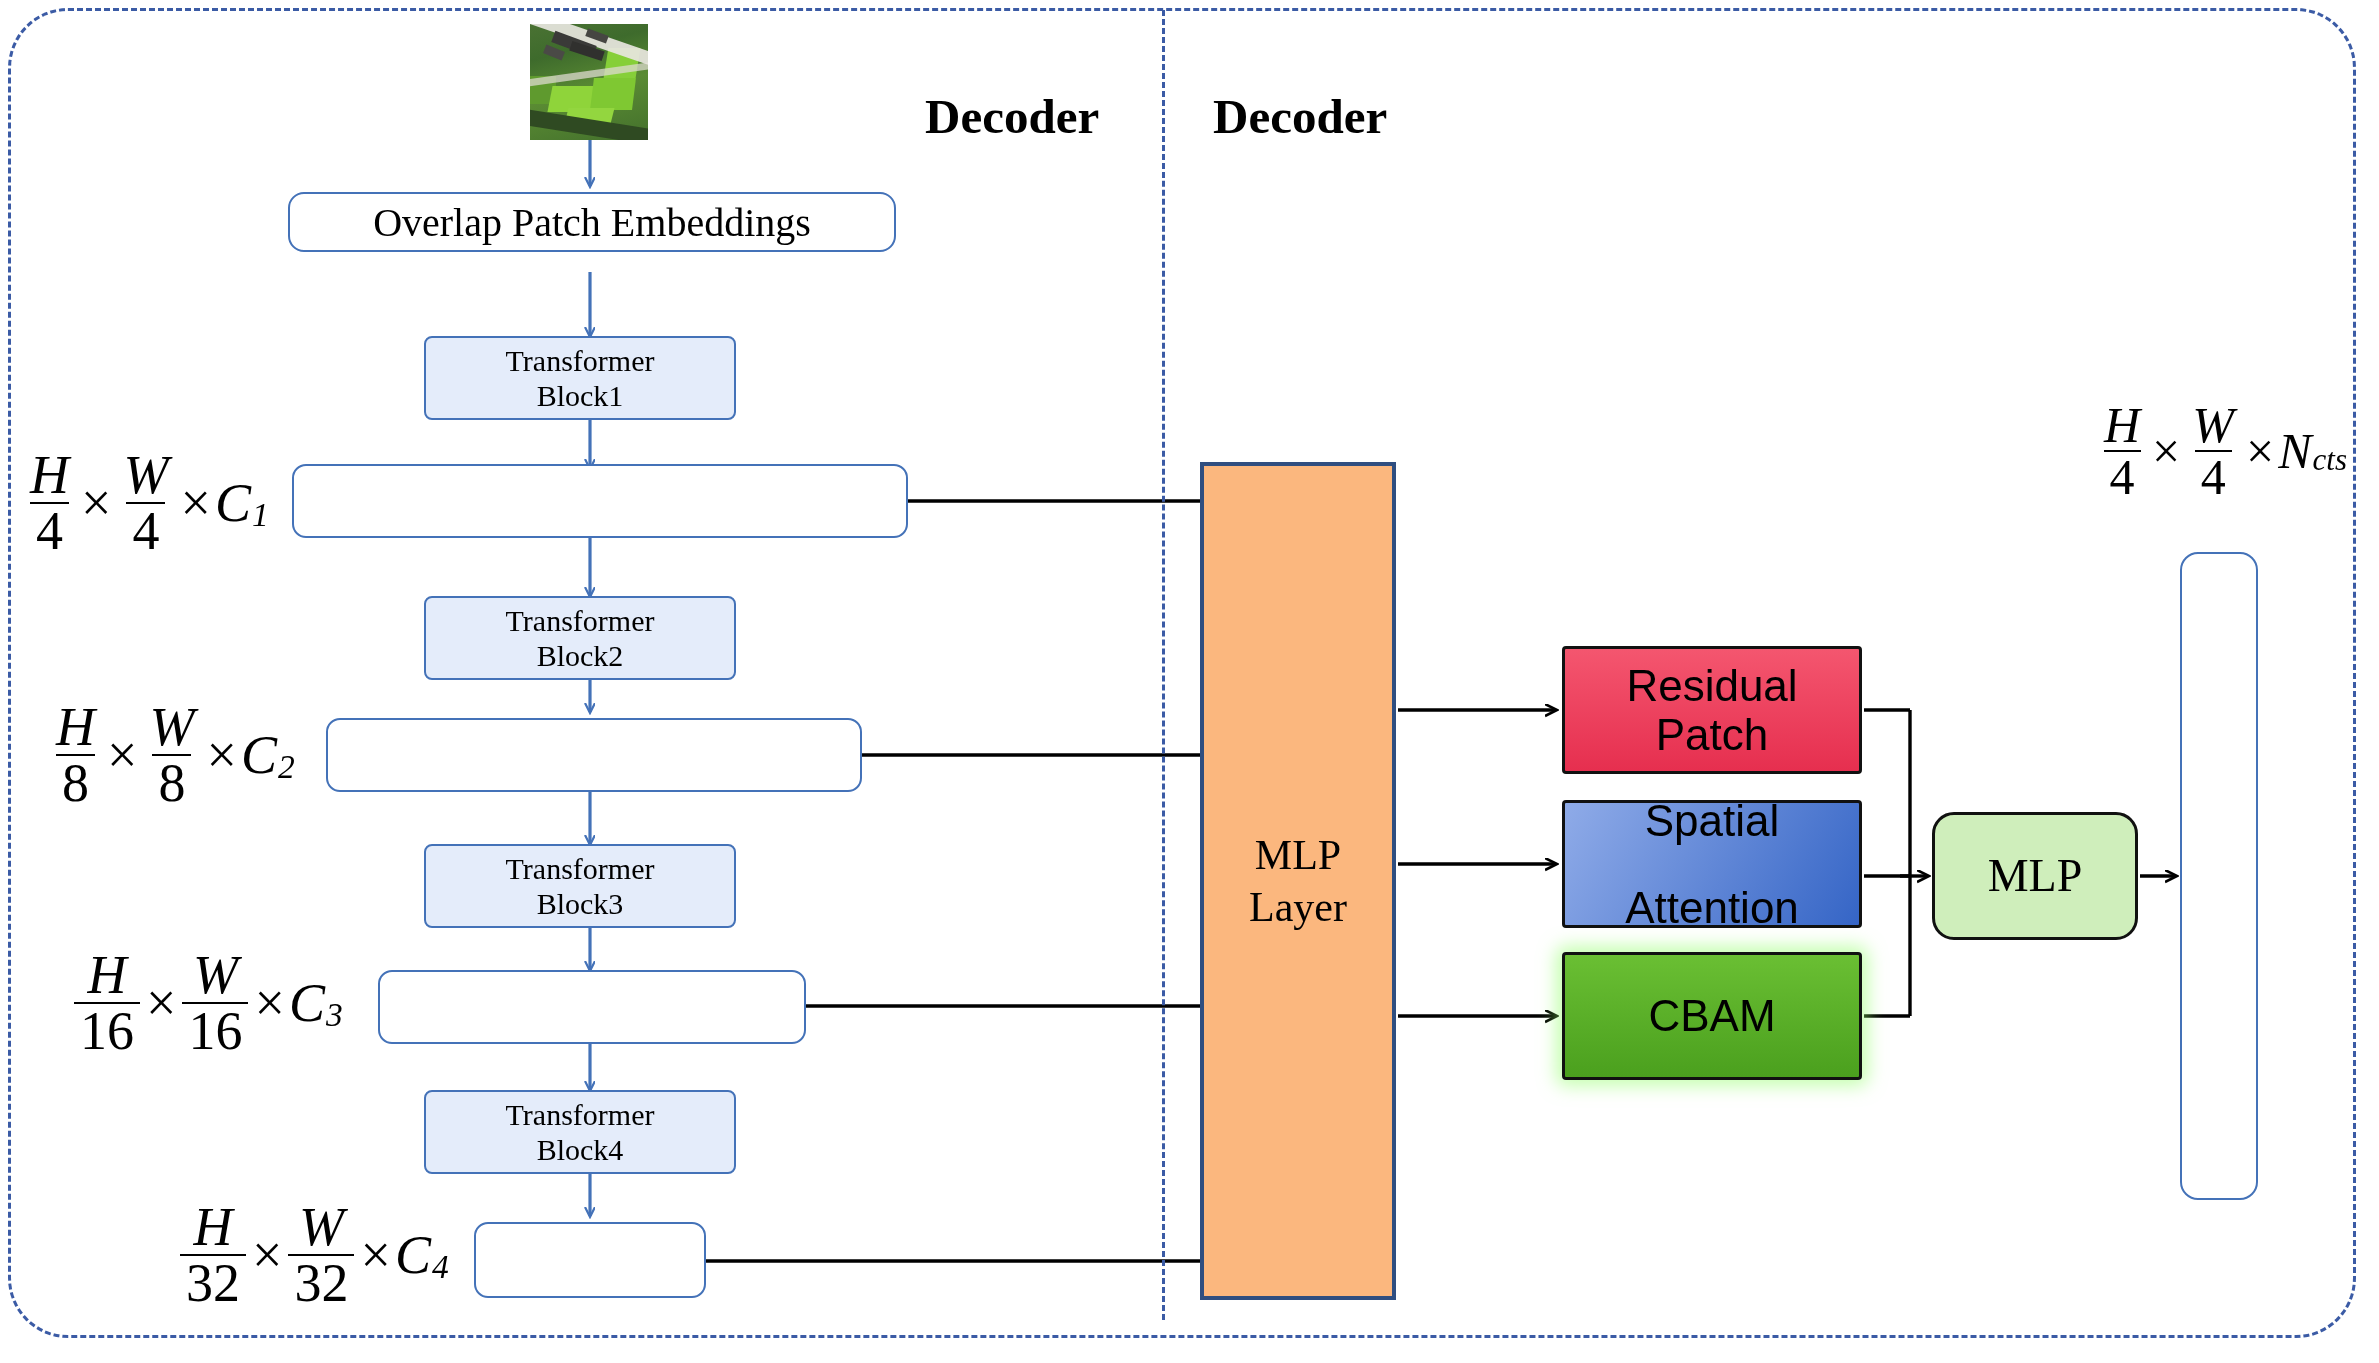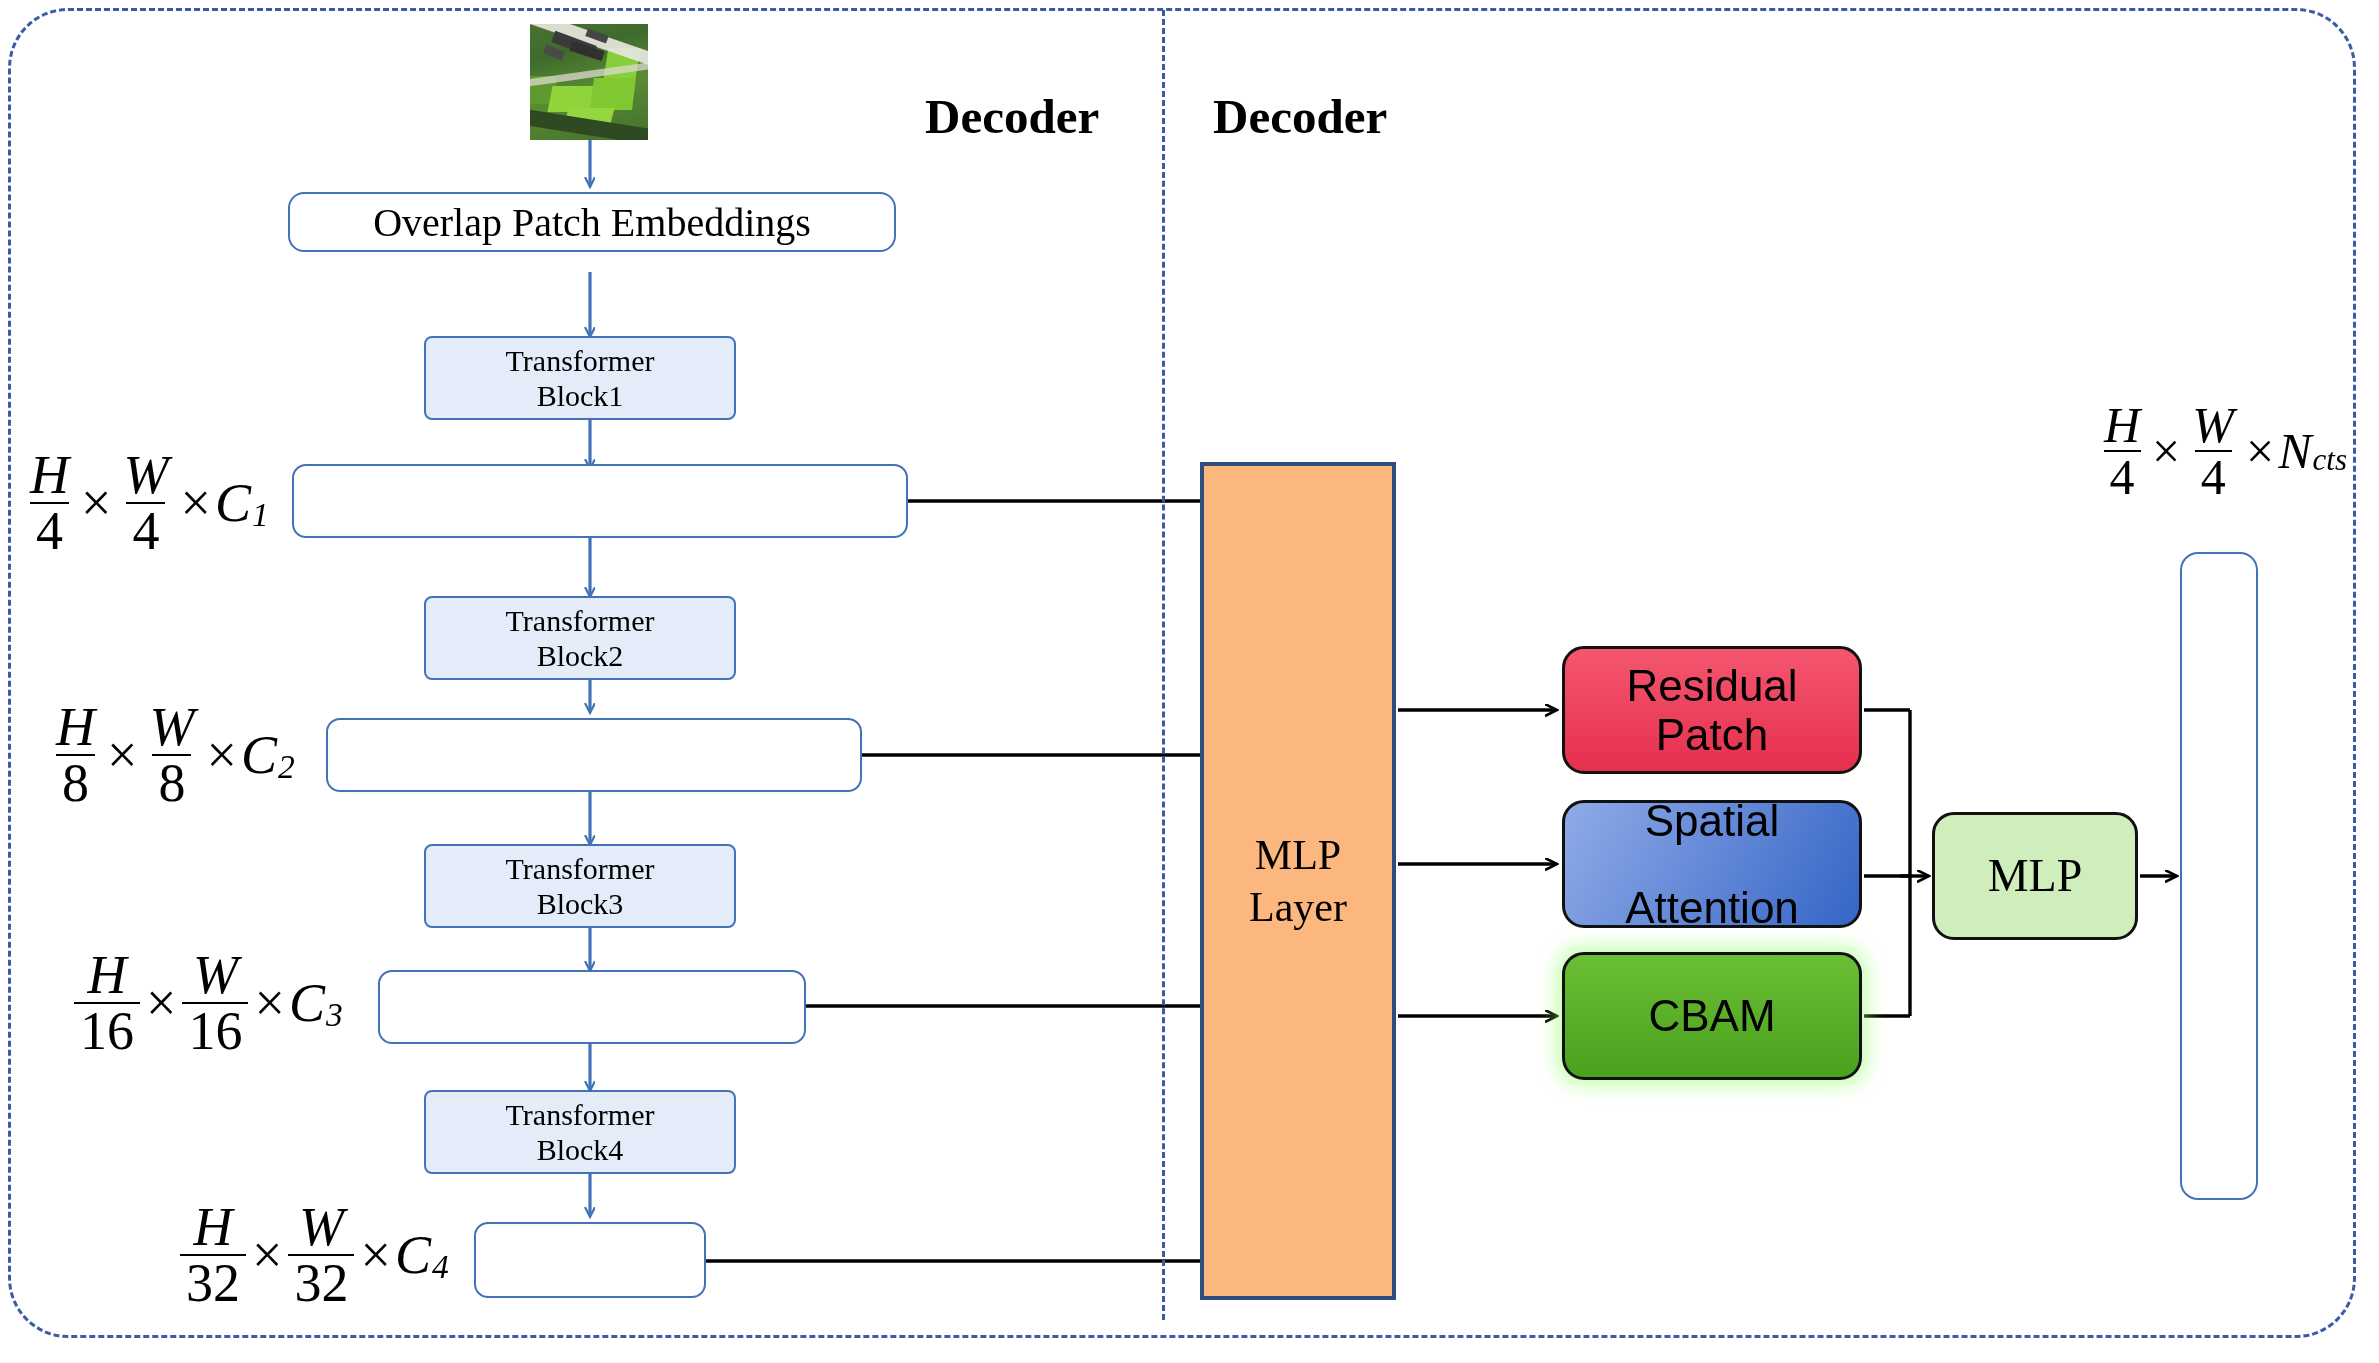--- a/index.html
+++ b/index.html
@@ -86,21 +86,21 @@
 
   
   #mlp-layer{
     position:absolute;left:1200px;top:462px;width:196px;height:838px;
     background:#fbb77e;border:4px solid #2f4e80;box-sizing:border-box;
     display:flex;flex-direction:column;align-items:center;justify-content:center;
     font-family:"Liberation Serif", serif;font-size:42px;color:#000;line-height:1.25;
   }
   .dblock{
     position:absolute;box-sizing:border-box;border:3px solid #111;
-    border-radius:22px;display:flex;flex-direction:column;align-items:center;
+    border-radius:4px;display:flex;flex-direction:column;align-items:center;
     justify-content:center;font-family:"Liberation Sans", sans-serif;
     font-size:44px;color:#000;line-height:1.12;text-align:center;
   }
   #residual-block{left:1562px;top:646px;width:300px;height:128px;
       background:linear-gradient(180deg,#f4566f 0%,#e62f4f 100%);}
   #spatial-attention{left:1562px;top:800px;width:300px;height:128px;
       background:linear-gradient(120deg,#8fabe8 0%,#3565c6 100%);gap:37px;}
   #cbam{left:1562px;top:952px;width:300px;height:128px;
       background:linear-gradient(180deg,#6abf33 0%,#4ba01e 100%);
       box-shadow:0 0 18px 6px rgba(150,255,110,.55);}

